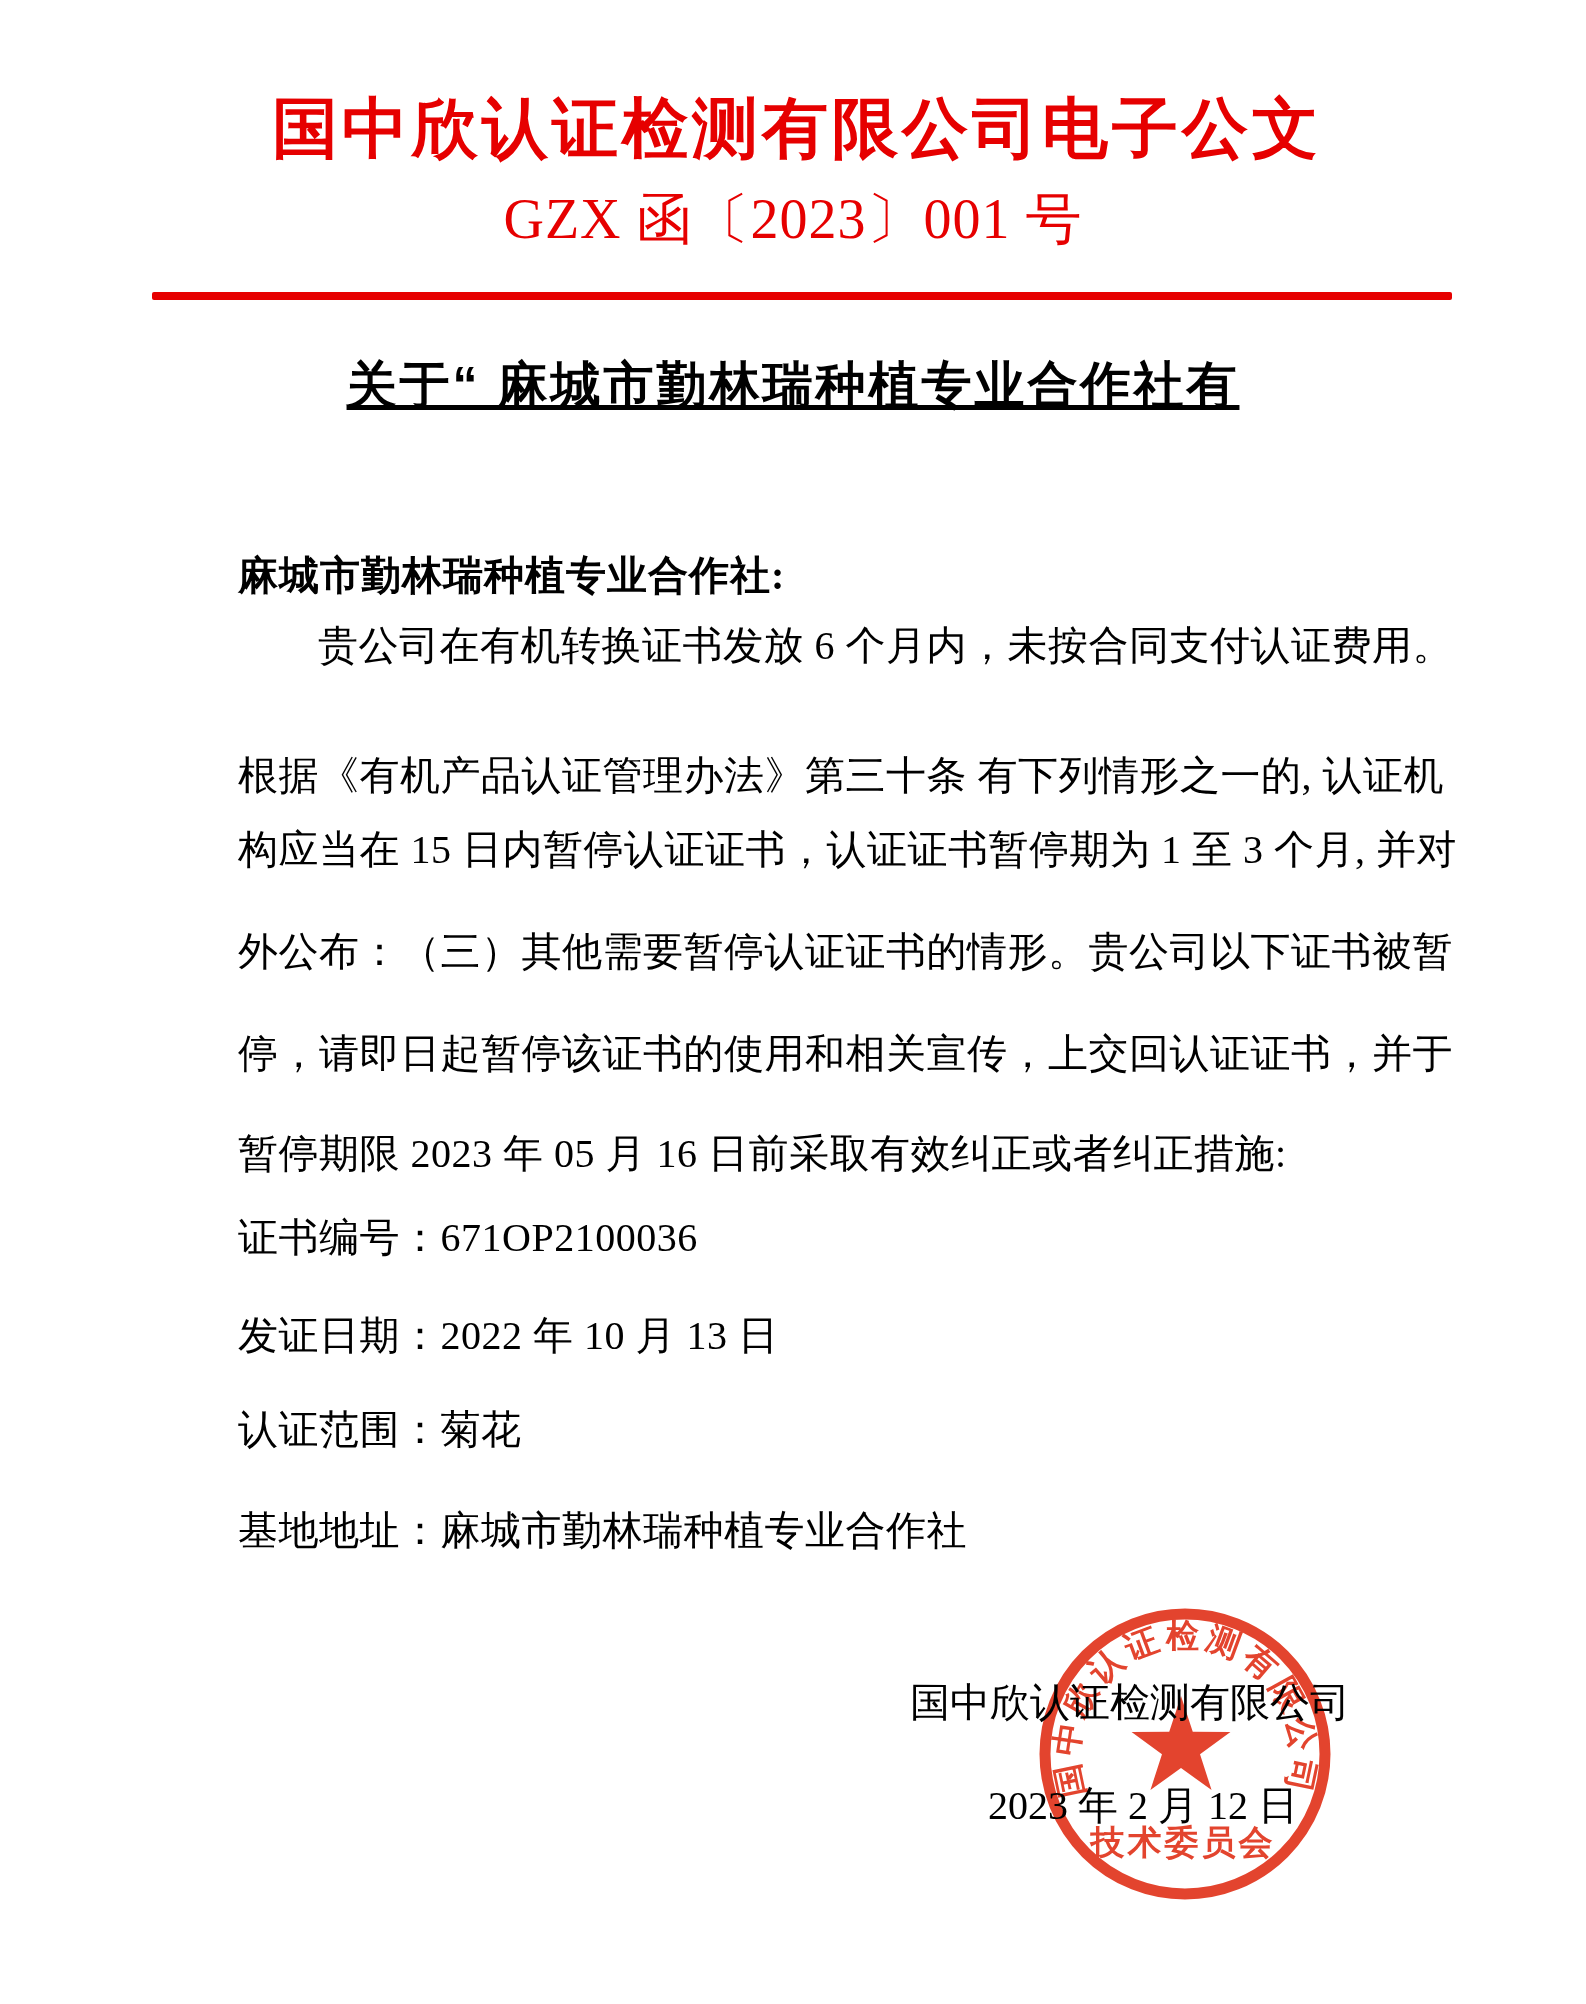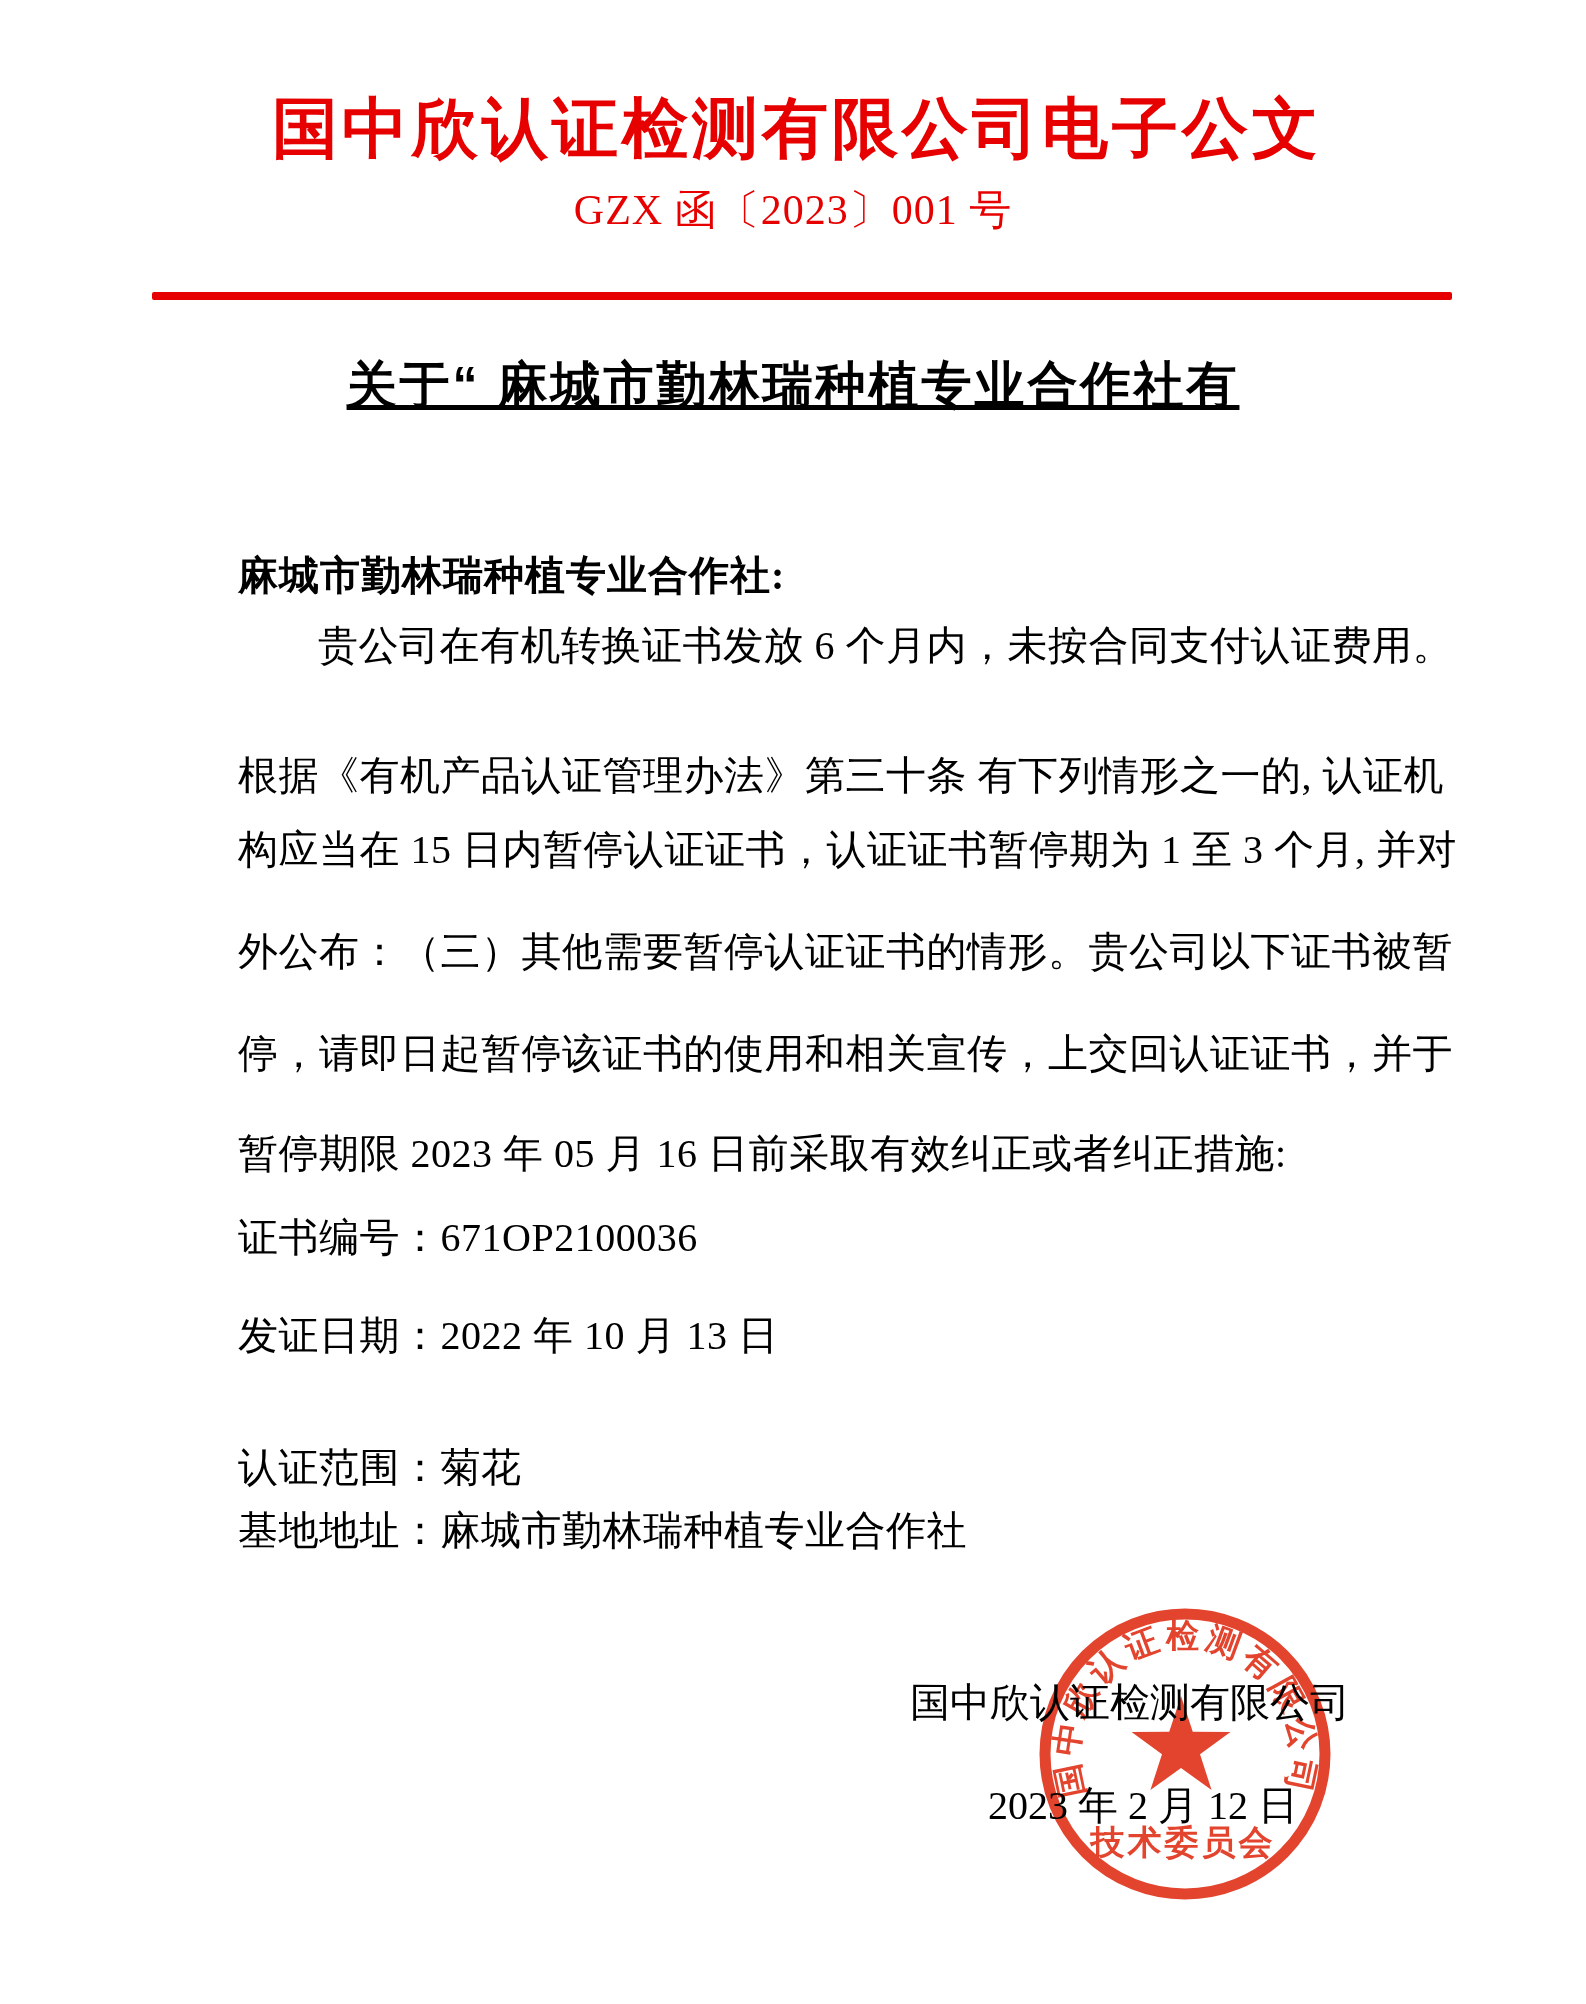--- a/index.html
+++ b/index.html
@@ -11,21 +11,21 @@
 
   
   .header-title{
     left:0;right:0;top:84px;text-align:center;
     font-size:66px;font-weight:bold;letter-spacing:4px;
     color:#e60000;
     margin-left:8px;
   }
   .doc-number{
     left:0;right:0;top:182px;text-align:center;
-    font-size:42px;color:#e60000;letter-spacing:1px;
+    font-size:56px;color:#e60000;letter-spacing:1px;
   }
   .red-rule{
     left:152px;top:292px;width:1300px;height:8px;
     background:#e60000;border-radius:2px;
   }
 
   
   .notice-title{
     left:0;right:0;top:342px;text-align:center;
     font-family:"Liberation Sans", sans-serif;
@@ -40,21 +40,21 @@
     left:238px;font-size:40px;letter-spacing:0.5px;
   }
   .l0{top:618px;left:318px;}
   .l1{top:720px;margin-top:28px;}
   .l2{top:822px;}
   .l3{top:924px;}
   .l4{top:1026px;}
   .l5{top:1126px;}
   .l6{top:1210px;}
   .l7{top:1308px;}
-  .l8{top:1440px;}
+  .l8{top:1402px;}
   .l9{top:1503px;}
 
   
   .sig-company{left:910px;top:1675px;font-size:40px;z-index:3;}
   .sig-date{left:988px;top:1778px;font-size:40px;z-index:3;}
 
   
   .seal{
     left:1035px;top:1604px;width:300px;height:300px;z-index:2;opacity:0.95;
   }

